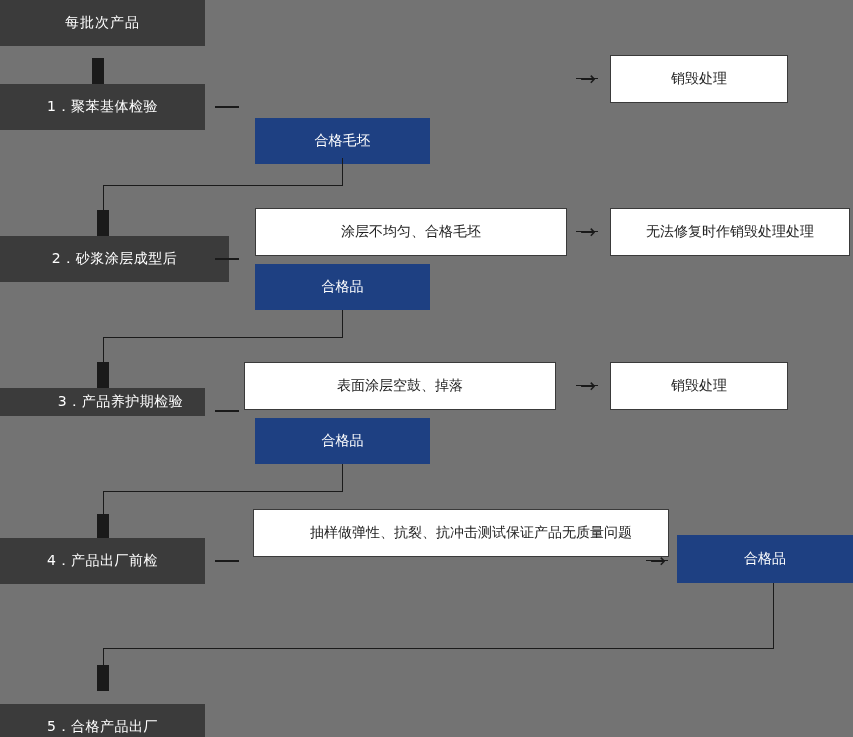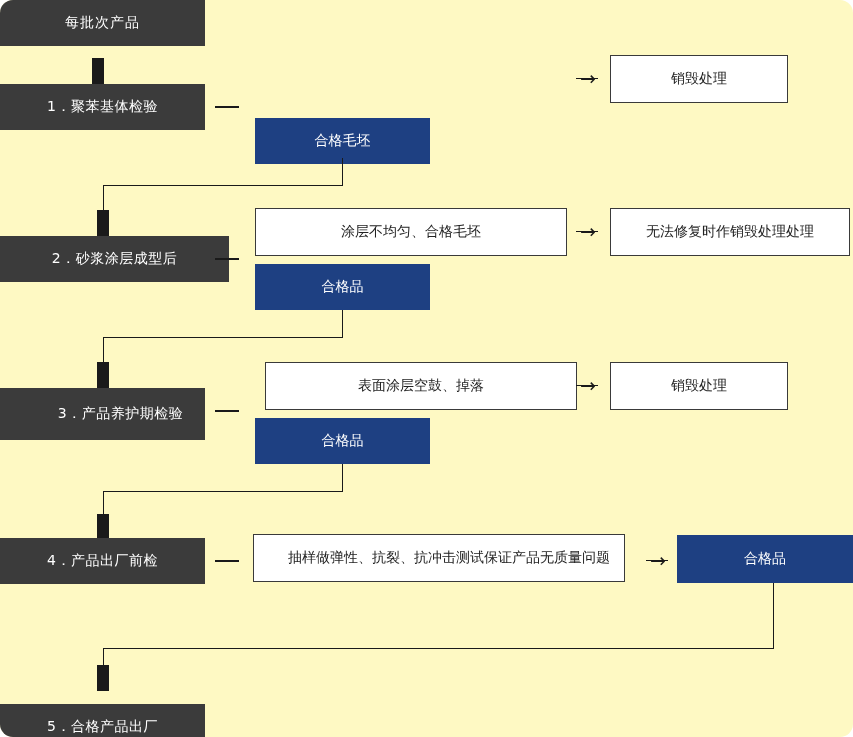--- a/index.html
+++ b/index.html
@@ -8,23 +8,22 @@
     padding: 0;
     background: #ffffff;
   }
   body {
     font-family: "DejaVu Sans", "Liberation Sans", sans-serif;
   }
   #flow {
     position: relative;
     width: 853px;
     height: 737px;
-    background: #fef9c3;
+    background: #737373;
     overflow: hidden;
-    border-radius: 13px;
   }
   
   .node {
     position: absolute;
     box-sizing: border-box;
     display: flex;
     align-items: center;
     justify-content: center;
     text-align: center;
     line-height: 1.25;
@@ -136,26 +135,26 @@
 
   <div class="node blue" style="left:255px; top:264px; width:175px; height:46px;">
     <span>合格品</span>
   </div>
 
   <div class="vline" style="left:342px; top:310px; height:28px;"></div>
   <div class="hline" style="left:103px; top:337px; width:240px;"></div>
   <div class="vline" style="left:103px; top:337px; height:27px;"></div>
   <div class="bar" style="left:97px; top:362px; height:26px;"></div>
 
-  <div class="node stage" style="left:0px; top:388px; width:205px; height:52px;padding-left:36px;">
+  <div class="node stage" style="left:0px; top:388px; width:205px; height:28px;padding-left:36px;">
     <span>3．产品养护期检验</span>
   </div>
   <div class="dash" style="left:215px; top:410px; width:24px;"></div>
 
-  <div class="node box" style="left:265px; top:362px; width:312px; height:48px;">
+  <div class="node box" style="left:244px; top:362px; width:312px; height:48px;">
     <span>表面涂层空鼓、掉落</span>
   </div>
   <div class="hline" style="left:576px; top:385px; width:22px;"></div>
   <div class="arrow" style="left:570px; top:375px; width:36px; height:20px;">
     <span>→</span>
   </div>
   <div class="node box" style="left:610px; top:362px; width:178px; height:48px;">
     <span>销毁处理</span>
   </div>
 
@@ -166,21 +165,21 @@
   <div class="vline" style="left:342px; top:464px; height:28px;"></div>
   <div class="hline" style="left:103px; top:491px; width:240px;"></div>
   <div class="vline" style="left:103px; top:491px; height:27px;"></div>
   <div class="bar" style="left:97px; top:514px; height:26px;"></div>
 
   <div class="node stage" style="left:0px; top:538px; width:205px; height:46px;">
     <span>4．产品出厂前检</span>
   </div>
   <div class="dash" style="left:215px; top:560px; width:24px;"></div>
 
-  <div class="node box" style="left:253px; top:534px; width:372px; height:48px;padding-left:20px;">
+  <div class="node box" style="left:253px; top:509px; width:416px; height:48px;padding-left:20px;">
     <span>抽样做弹性、抗裂、抗冲击测试保证产品无质量问题</span>
   </div>
   <div class="hline" style="left:646px; top:560px; width:22px;"></div>
   <div class="arrow" style="left:640px; top:550px; width:36px; height:20px;">
     <span>→</span>
   </div>
 
   <div class="node blue" style="left:677px; top:535px; width:176px; height:48px;">
     <span>合格品</span>
   </div>

